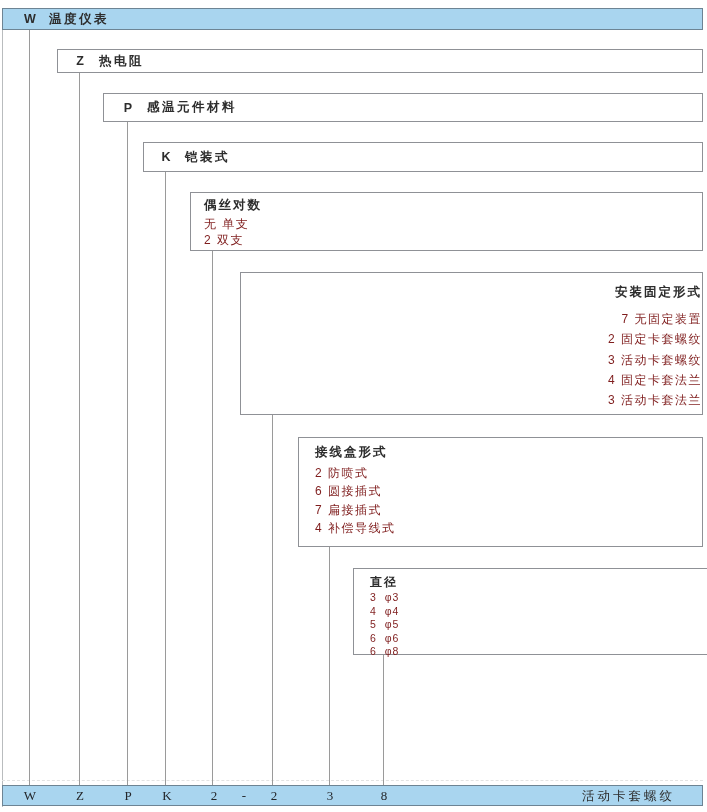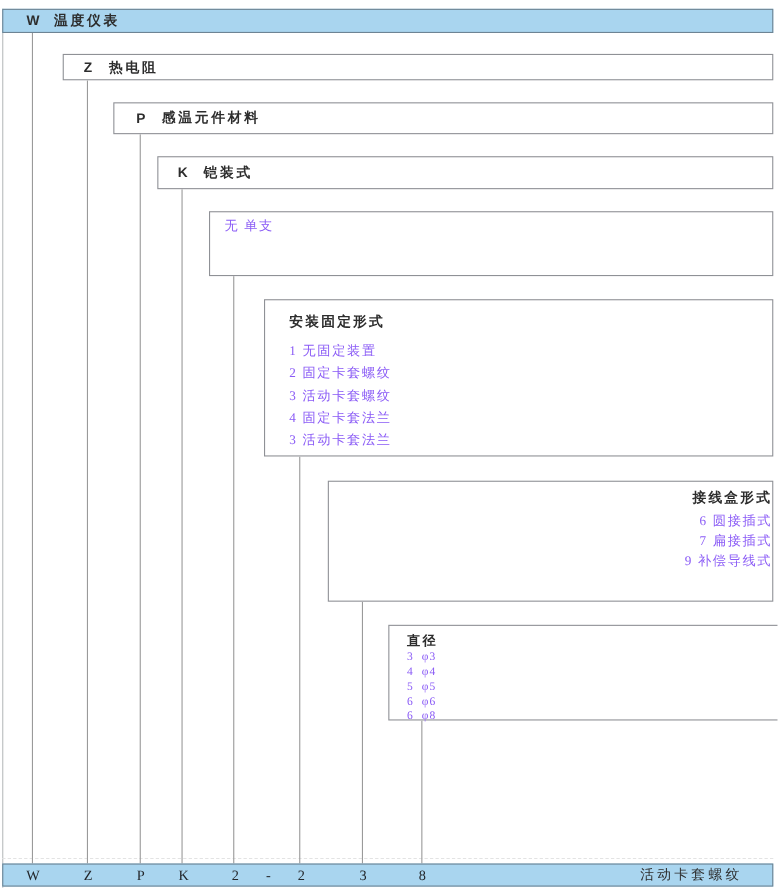--- a/index.html
+++ b/index.html
@@ -50,33 +50,33 @@
     white-space:nowrap;
   }
   .group-title{
     font-weight:bold;
     font-size:12.5px;
     color:#2d2d2d;
     letter-spacing:2px;
     white-space:pre;
   }
   .opt-item{
-    font-family:Liberation Serif, serif;
+    font-family:Liberation Sans, sans-serif;
     font-size:12px;
-    color:#8b5cf6;
+    color:#7f1d1d;
     letter-spacing:1.5px;
     white-space:pre;
   }
   .pairs-box{padding:4px 0 0 13px;}
   .pairs-box .group-title{margin-bottom:2px;}
   .pairs-box .opt-item{line-height:16px;}
-  .mounting-box{padding:11px 0 0 22px;}
+  .mounting-box{padding:11px 0 0 22px;text-align:right;}
   .mounting-box .group-title{margin-bottom:8px;}
   .mounting-box .opt-item{line-height:20.3px;}
-  .junction-box{padding:6px 0 0 16px;text-align:right;}
+  .junction-box{padding:6px 0 0 16px;}
   .junction-box .group-title{margin-bottom:3px;}
   .junction-box .opt-item{line-height:18.4px;}
   .diameter-box{padding:5px 0 0 16px;}
   .diameter-box .group-title{font-size:12px;margin-bottom:0px;}
   .diameter-box .opt-item{font-size:10.5px;line-height:13.6px;letter-spacing:1px;}
   .model-bar{
     position:absolute;
     left:2px;top:785px;width:701px;height:21px;
   }
   .bar-code{
@@ -143,37 +143,40 @@
   </div>
 
   <div class="box" style="left:143px;top:142px;width:560px;height:30px;">
     <div class="code-row" style="padding-left:14px;">
       <span class="code">K</span>
       <span class="code-label">铠装式</span>
     </div>
   </div>
 
   <div class="box pairs-box" style="left:190px;top:192px;width:513px;height:59px;">
+    <div class="group-title">偶丝对数</div>
     <div class="opt-item">无 单支</div>
+    <div class="opt-item">2 双支</div>
   </div>
 
   <div class="box mounting-box" style="left:240px;top:272px;width:463px;height:143px;">
     <div class="group-title">安装固定形式</div>
-    <div class="opt-item">1 无固定装置</div>
+    <div class="opt-item">7 无固定装置</div>
     <div class="opt-item">2 固定卡套螺纹</div>
     <div class="opt-item">3 活动卡套螺纹</div>
     <div class="opt-item">4 固定卡套法兰</div>
     <div class="opt-item">3 活动卡套法兰</div>
   </div>
 
   <div class="box junction-box" style="left:298px;top:437px;width:405px;height:110px;">
     <div class="group-title">接线盒形式</div>
+    <div class="opt-item">2 防喷式</div>
     <div class="opt-item">6 圆接插式</div>
     <div class="opt-item">7 扁接插式</div>
-    <div class="opt-item">9 补偿导线式</div>
+    <div class="opt-item">4 补偿导线式</div>
   </div>
 
   <div class="box diameter-box" style="left:353px;top:568px;width:360px;height:87px;">
     <div class="group-title">直径</div>
     <div class="opt-item">3  φ3</div>
     <div class="opt-item">4  φ4</div>
     <div class="opt-item">5  φ5</div>
     <div class="opt-item">6  φ6</div>
     <div class="opt-item">6  φ8</div>
   </div>

